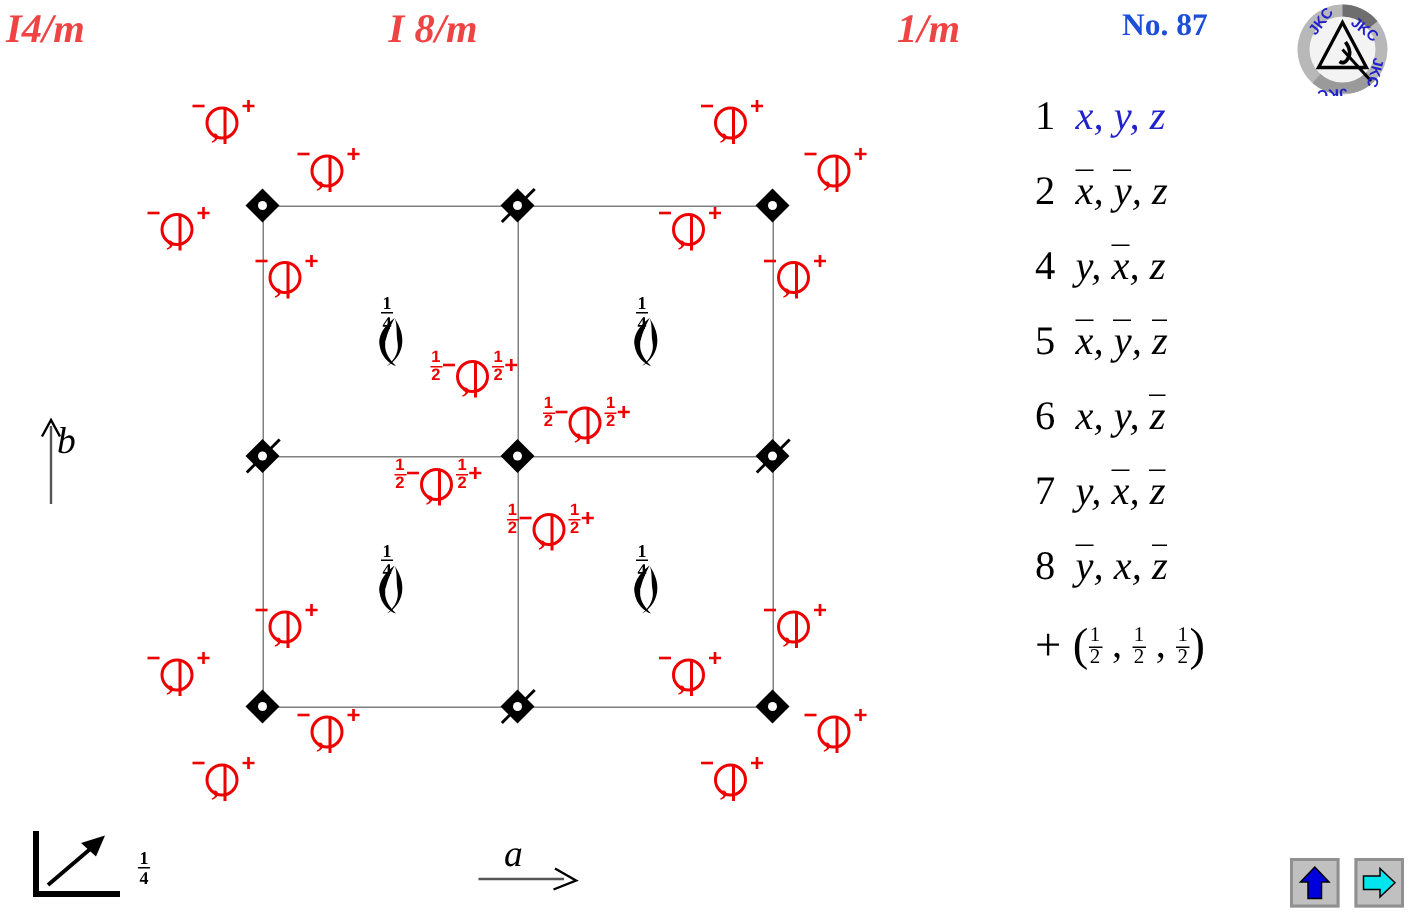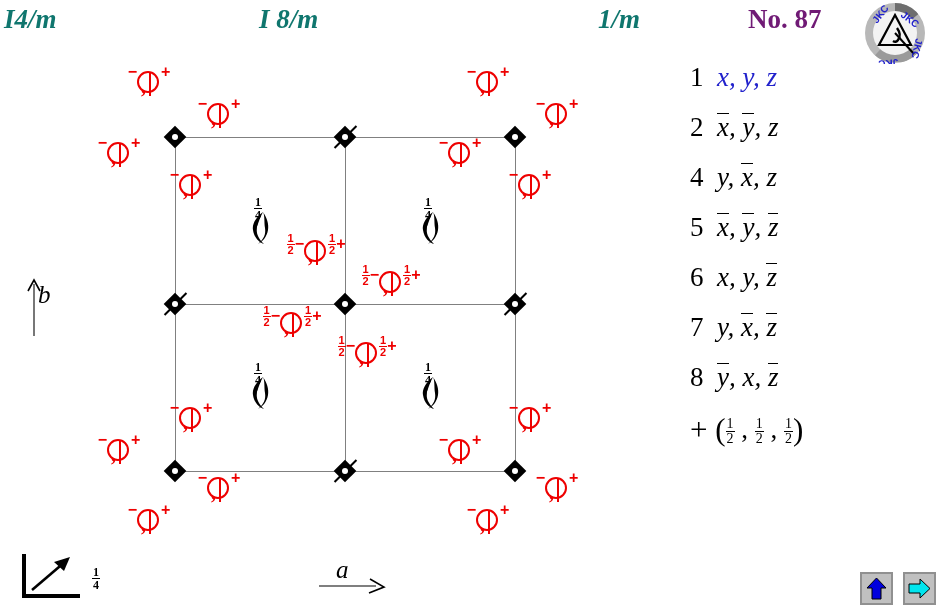--- a/index.html
+++ b/index.html
@@ -12,32 +12,32 @@
     width: 944px;
     height: 616px;
     position: relative;
     overflow: hidden;
     font-family: "Liberation Serif", serif;
   }
   .abs { position: absolute; }
 
   
   .hdr {
-    color: #0f766e;
+    color: #ef4444;
     font-style: italic;
     font-weight: bold;
     font-size: 27px;
     white-space: nowrap;
     line-height: 1;
   }
   .hdr-num {
-    color: #701a75;
+    color: #1d4ed8;
     font-style: normal;
     font-weight: bold;
-    font-size: 27px;
+    font-size: 21px;
     white-space: nowrap;
     line-height: 1;
   }
 
   
   .logo-wrap { width: 62px; height: 62px; }
 
   
   #diagram { left: 0px; top: 0px; width: 660px; height: 616px; }
 

